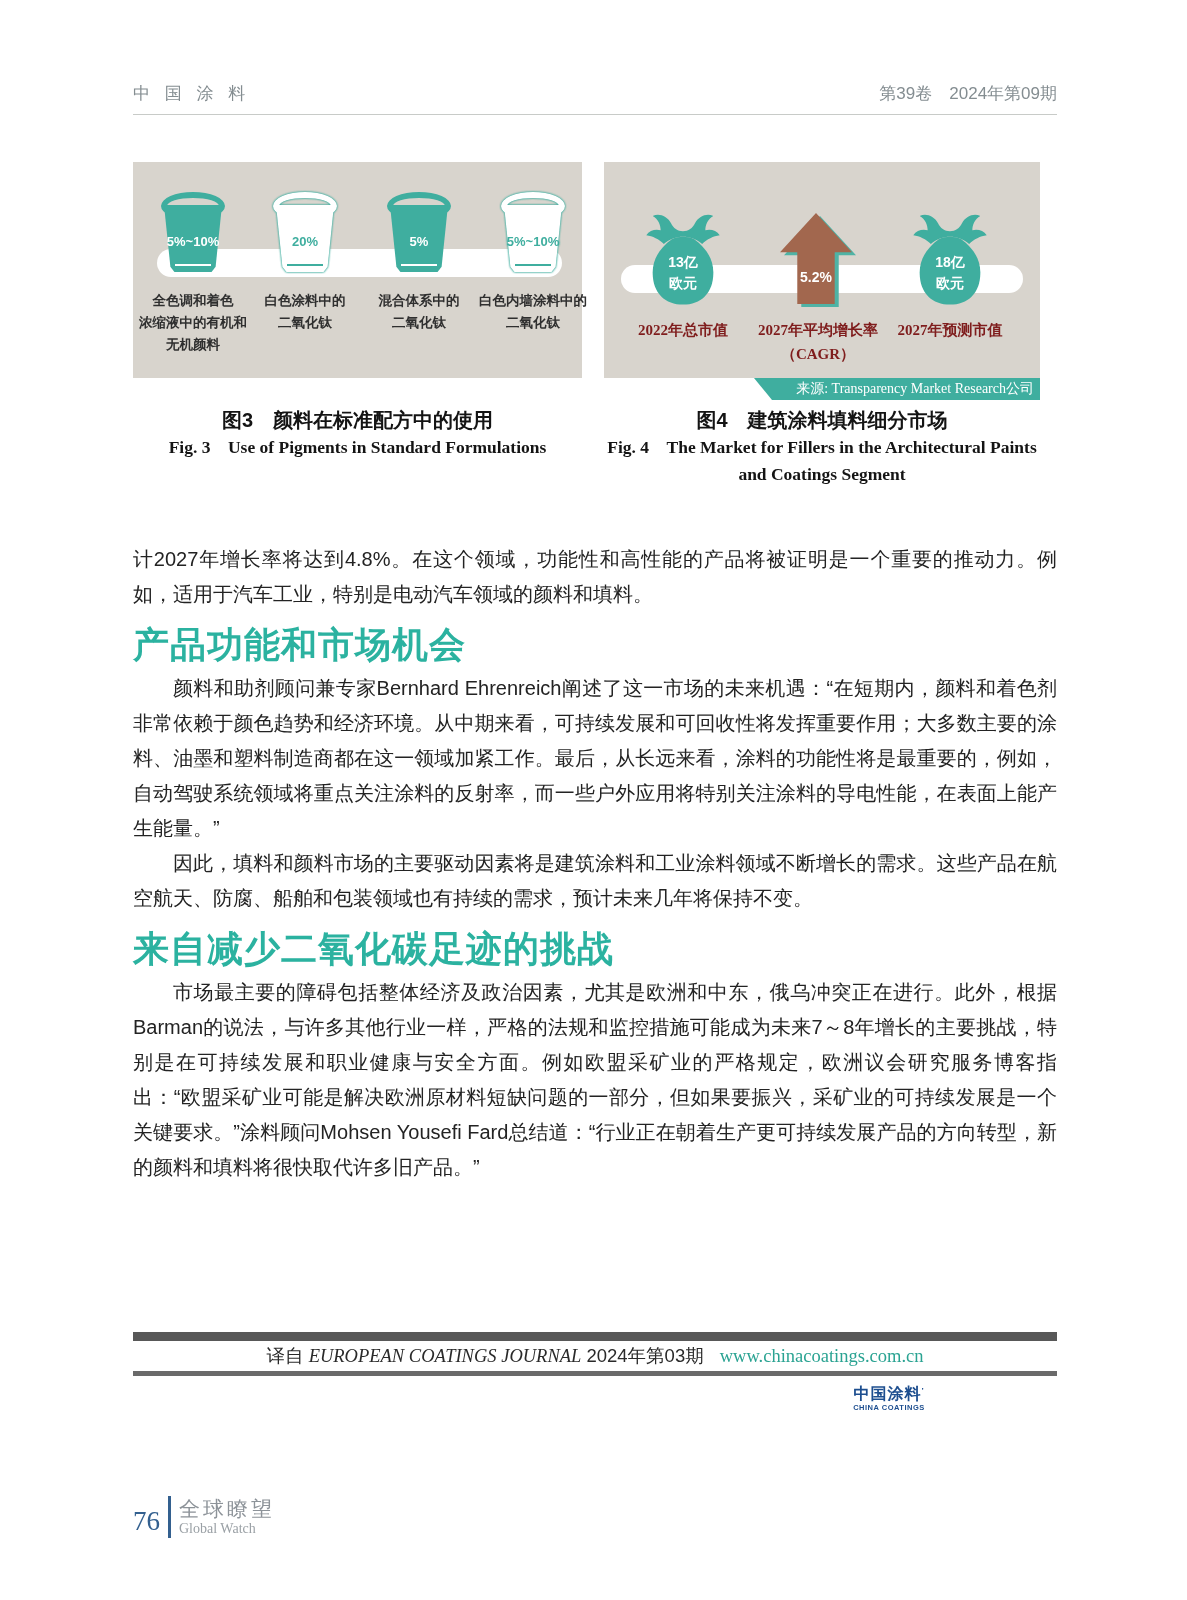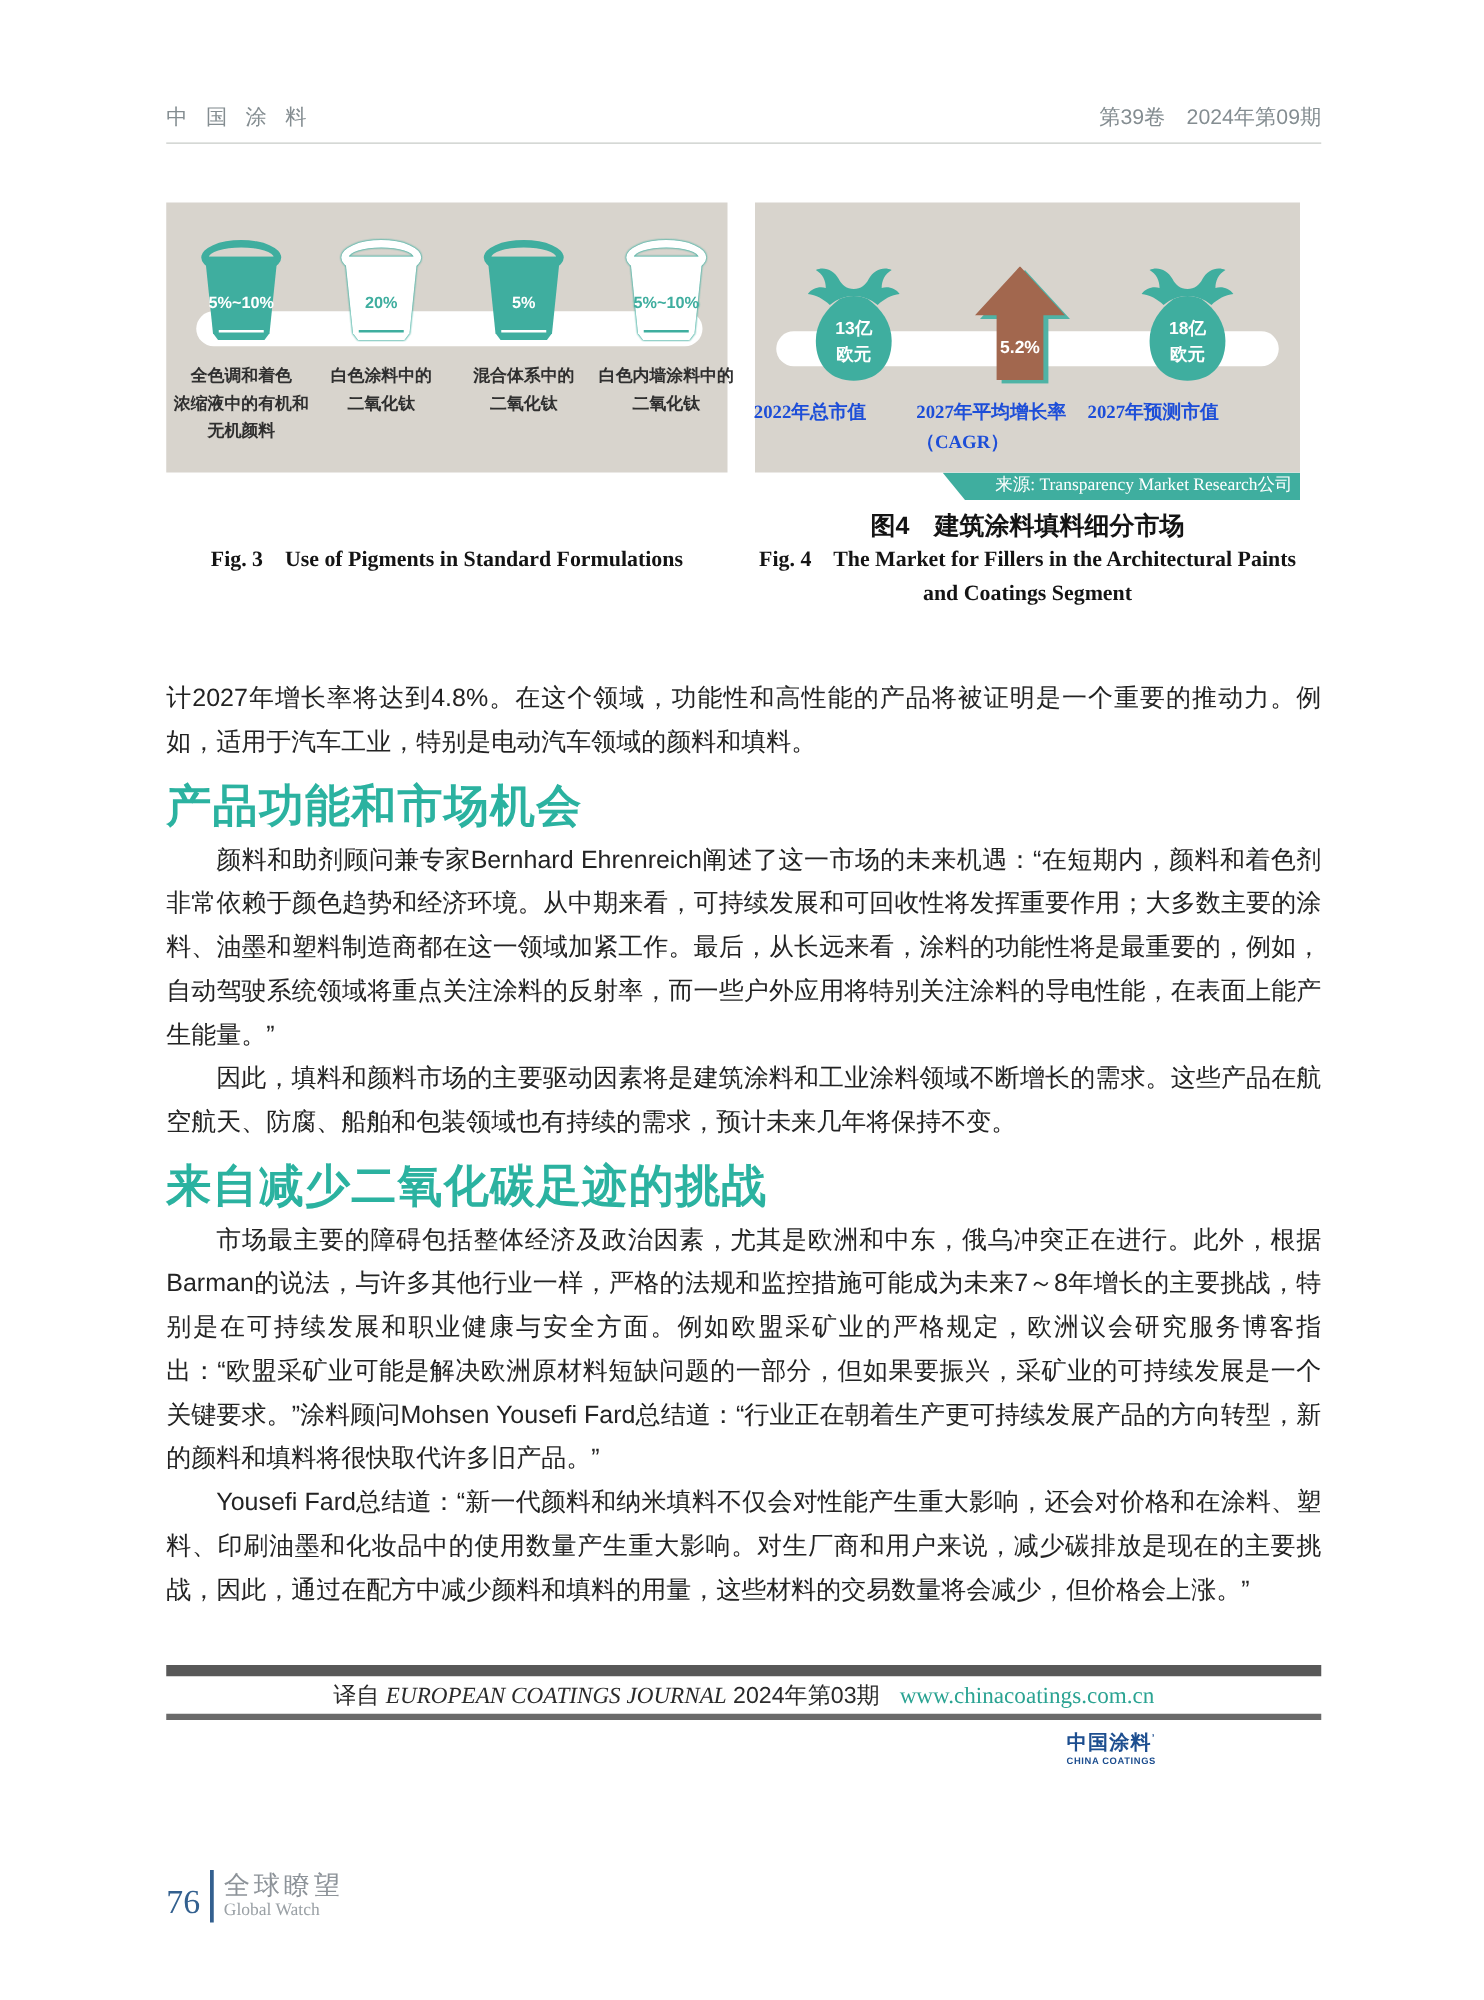--- a/index.html
+++ b/index.html
@@ -46,23 +46,23 @@
   .bag svg{position:absolute;left:0;top:0;}
   .bag-value{position:absolute;left:0;right:0;top:40px;text-align:center;color:#fff;
              font-size:14px;font-weight:700;line-height:21px;white-space:pre-line;z-index:3;}
   .arrow{position:absolute;left:176px;top:51px;width:76px;height:94px;z-index:2;}
   .arrow .a-shadow,.arrow .a-body{position:absolute;width:72px;height:91px;
         clip-path:polygon(50% 0,100% 43%,76% 43%,76% 100%,24% 100%,24% 43%,0 43%);}
   .arrow .a-shadow{left:4px;top:3px;background:#4fb3a5;}
   .arrow .a-body{left:0;top:0;background:#a2674e;}
   .arrow-value{position:absolute;left:0;right:4px;top:56px;text-align:center;color:#fff;
                font-size:14px;font-weight:700;z-index:3;}
-  .f4-label{position:absolute;top:156px;z-index:2;
+  .f4-label{position:absolute;top:156px;text-align:center;z-index:2;
             font-family:"Liberation Serif","DejaVu Serif",serif;font-weight:700;
-            font-size:15px;line-height:24px;color:#1d4ed8;white-space:pre-line;}
+            font-size:15px;line-height:24px;color:#7f1d1d;white-space:pre-line;}
   .source-banner{position:absolute;right:0;top:216px;width:286px;height:22px;background:#3fae9f;
         clip-path:polygon(0 0,100% 0,100% 100%,18px 100%);color:#fff;text-align:right;
         font-family:"Liberation Serif","DejaVu Serif",serif;font-size:14px;line-height:22px;
         padding-right:6px;box-sizing:border-box;}
 
   
   .cap{position:absolute;text-align:center;color:#141414;}
   .cap-zh{font-size:20px;font-weight:700;}
   .cap-en{font-family:"Liberation Serif","DejaVu Serif",serif;font-weight:700;font-size:17.5px;}
   .cap3-zh{left:133px;width:449px;top:407px;}
@@ -173,33 +173,33 @@
     </div>
 
     <div class="f4-label" style="left:-1px;width:160px;">2022年总市值</div>
     <div class="f4-label" style="left:129px;width:170px;">2027年平均增长率
 （CAGR）</div>
     <div class="f4-label" style="left:266px;width:160px;">2027年预测市值</div>
 
     <div class="source-banner">来源: Transparency Market Research公司</div>
   </div>
 
+  <div class="cap cap-zh cap3-zh">图3　颜料在标准配方中的使用</div>
   <div class="cap cap-en cap3-en">Fig. 3　Use of Pigments in Standard Formulations</div>
   <div class="cap cap-zh cap4-zh">图4　建筑涂料填料细分市场</div>
   <div class="cap cap-en cap4-en1">Fig. 4　The Market for Fillers in the Architectural Paints</div>
   <div class="cap cap-en cap4-en2">and Coatings Segment</div>
 
   <div class="body-text">
     <p class="para">计2027年增长率将达到4.8%。在这个领域，功能性和高性能的产品将被证明是一个重要的推动力。例如，适用于汽车工业，特别是电动汽车领域的颜料和填料。</p>
     <h2 class="section-h">产品功能和市场机会</h2>
     <p class="para indent">颜料和助剂顾问兼专家Bernhard Ehrenreich阐述了这一市场的未来机遇：“在短期内，颜料和着色剂非常依赖于颜色趋势和经济环境。从中期来看，可持续发展和可回收性将发挥重要作用；大多数主要的涂料、油墨和塑料制造商都在这一领域加紧工作。最后，从长远来看，涂料的功能性将是最重要的，例如，自动驾驶系统领域将重点关注涂料的反射率，而一些户外应用将特别关注涂料的导电性能，在表面上能产生能量。”</p>
     <p class="para indent">因此，填料和颜料市场的主要驱动因素将是建筑涂料和工业涂料领域不断增长的需求。这些产品在航空航天、防腐、船舶和包装领域也有持续的需求，预计未来几年将保持不变。</p>
     <h2 class="section-h">来自减少二氧化碳足迹的挑战</h2>
     <p class="para indent">市场最主要的障碍包括整体经济及政治因素，尤其是欧洲和中东，俄乌冲突正在进行。此外，根据Barman的说法，与许多其他行业一样，严格的法规和监控措施可能成为未来7～8年增长的主要挑战，特别是在可持续发展和职业健康与安全方面。例如欧盟采矿业的严格规定，欧洲议会研究服务博客指出：“欧盟采矿业可能是解决欧洲原材料短缺问题的一部分，但如果要振兴，采矿业的可持续发展是一个关键要求。”涂料顾问Mohsen Yousefi Fard总结道：“行业正在朝着生产更可持续发展产品的方向转型，新的颜料和填料将很快取代许多旧产品。”</p>
-    <p class="para indent">Yousefi Fard总结道：“新一代颜料和纳米填料不仅会对性能产生重大影响，还会对价格和在涂料、塑料、印刷油墨和化妆品中的使用数量产生重大影响。对生厂商和用户来说，减少碳排放是现在的主要挑战，因此，通过在配方中减少颜料和填料的用量，这些材料的交易数量将会减少，但价格会上涨。”</p>
   </div>
 
   <div class="bar1"></div>
   <div class="credit">
     <span>译自 </span><span class="c-journal">EUROPEAN COATINGS JOURNAL</span><span> 2024年第03期</span><span class="c-url">www.chinacoatings.com.cn</span>
   </div>
   <div class="bar2"></div>
 
   <div class="logo">
     <div class="logo-zh"><span>中国涂料</span><sup>’</sup></div>

